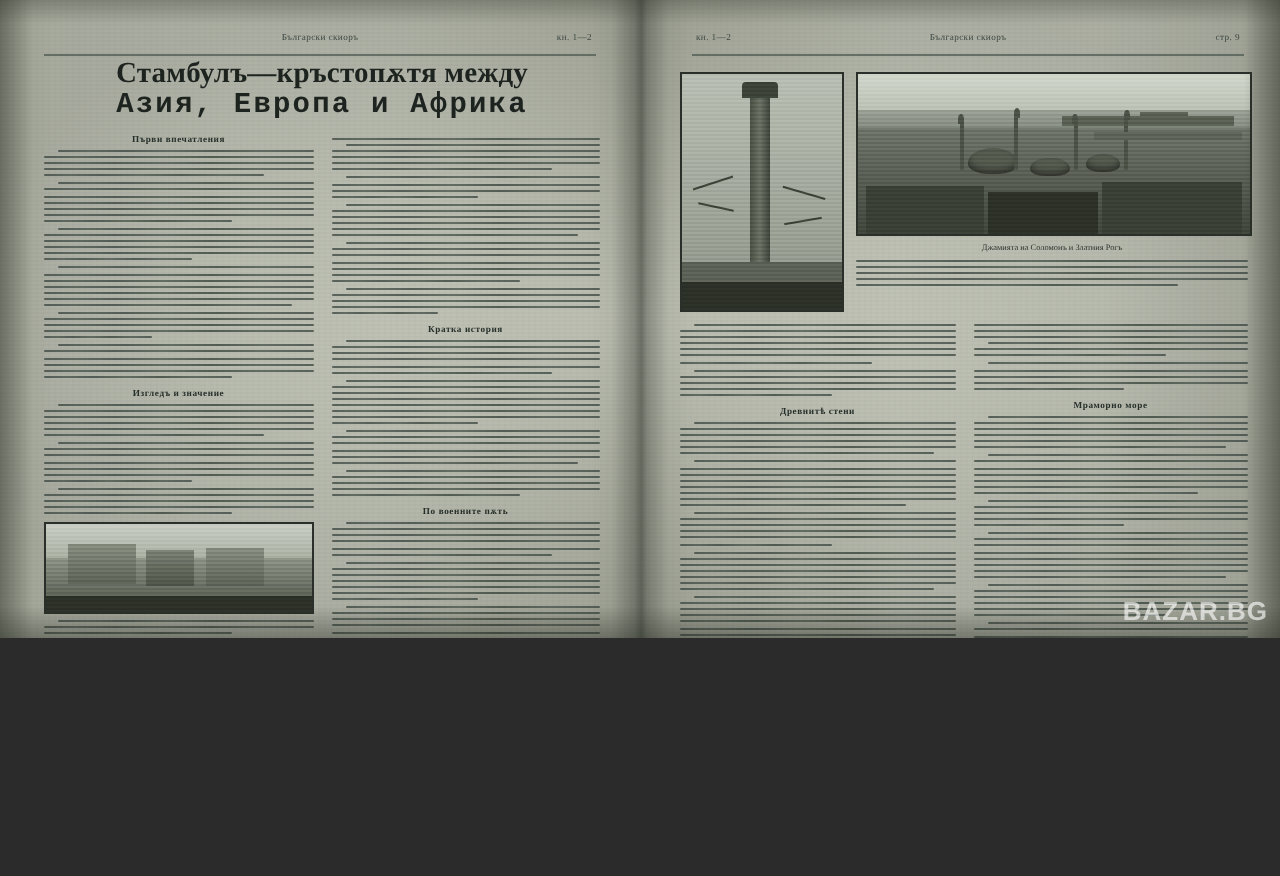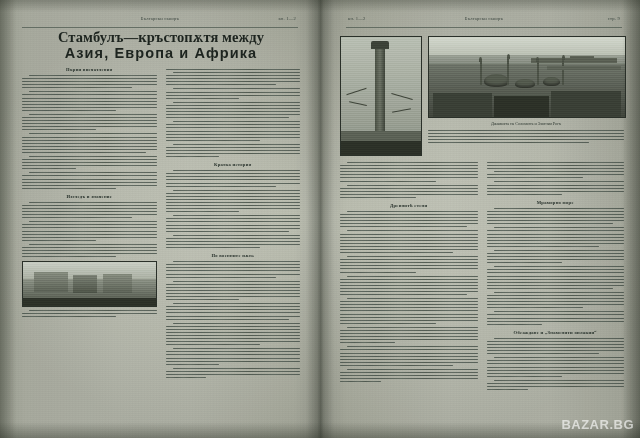--- a/index.html
+++ b/index.html
@@ -1,17 +1,17 @@
 <!DOCTYPE html>
 <html><head>
 <meta charset="utf-8">
 <style>
   html,body{margin:0;padding:0;background:#2b2b2b;}
   body{font-family:"Liberation Serif", serif;}
-  .screen{position:relative;width:640px;height:438px;overflow:hidden;background:#b9bcae;}
+  .screen{position:relative;width:640px;height:319px;overflow:hidden;background:#b9bcae;}
 
   
   .paper{position:absolute;inset:0;
      background:
        radial-gradient(ellipse at 50% 50%, rgba(255,255,255,0.10) 0%, rgba(0,0,0,0.14) 78%),
        linear-gradient(90deg,#b4b8a9 0%,#c3c6b8 4%,#c8cbbd 18%,#c5c8ba 30%,#b7baab 46%,
                        #a2a598 50%,#b6b9aa 54%,#c6c9bb 70%,#c9ccbe 86%,#bcbfb1 97%,#a9ac9e 100%);
   }
   .grain{position:absolute;inset:0;opacity:.35;
      background-image:
@@ -36,21 +36,21 @@
      font-family:"Liberation Serif", serif;white-space:nowrap;}
   .rh-center{left:50%;transform:translateX(-50%);}
   .rh-right{right:2px;}
   .rh-left{left:2px;}
 
   
   .title{position:absolute;left:14px;right:8px;top:30px;text-align:center;color:#1d241f;}
   .title .t1{font-size:14.5px;font-weight:bold;letter-spacing:.1px;line-height:15px;
      font-family:"Liberation Serif", serif;white-space:nowrap;}
   .title .t2{font-size:14.5px;font-weight:bold;letter-spacing:1.1px;line-height:16px;
-     font-family:Liberation Sans, sans-serif;}
+     font-family:Liberation Mono, monospace;}
 
   
   .cols{position:absolute;display:flex;gap:9px;}
   .col{flex:1;min-width:0;}
   .sec{text-align:center;font-size:4.6px;font-weight:bold;color:#26302a;
      margin:5px 0 3px;letter-spacing:.3px;font-family:"Liberation Serif", serif;}
   .cap{text-align:center;font-size:4.2px;color:#2b352e;margin:3px 0 5px;
      font-family:"Liberation Serif", serif;}
 
   

